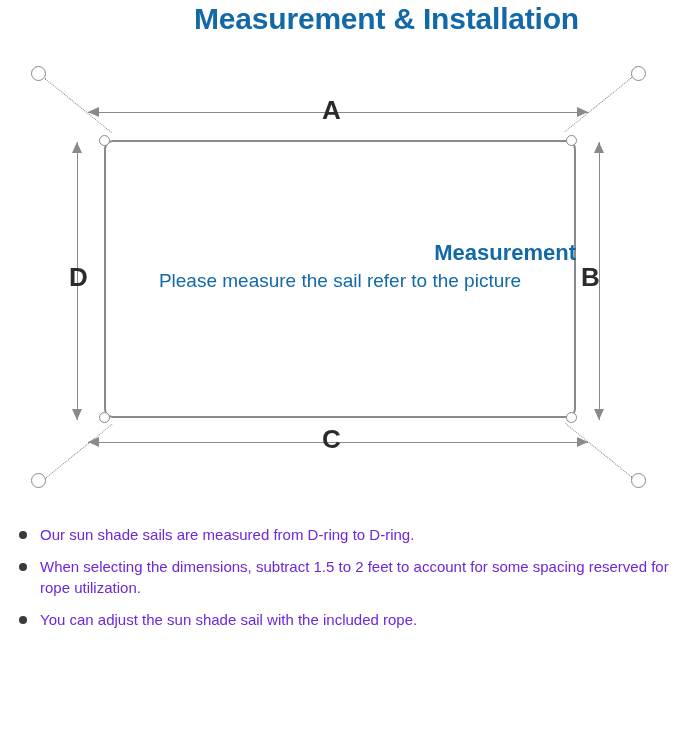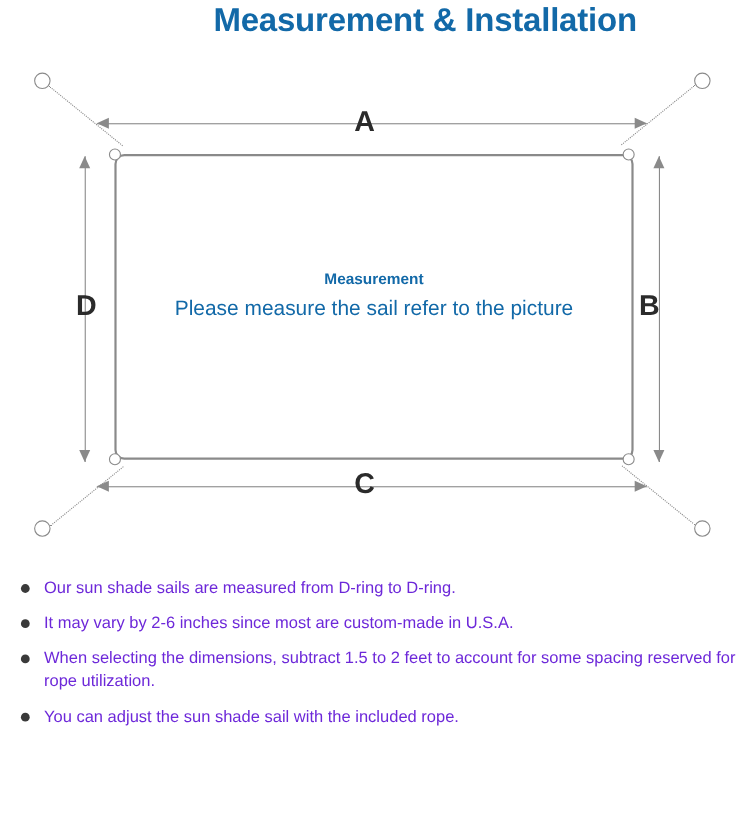--- a/index.html
+++ b/index.html
@@ -53,23 +53,24 @@
   }
   .sail-label {
     position: absolute;
     left: 104px;
     top: 190px;
     width: 472px;
     text-align: center;
     color: #1269a8;
   }
   .sail-label .m-title {
-    font-size: 14px;
+    font-size: 22px;
     font-weight: bold;
     line-height: 30px;
+    text-align: right;
   }
   .sail-label .m-sub {
     font-size: 19px;
     line-height: 26px;
   }
   
   .dring {
     position: absolute;
     width: 11px;
     height: 11px;
@@ -234,24 +235,20 @@
 
   </div>
 
   <div class="notes">
     <div class="note">
       <span class="bullet"></span>
       <span>Our sun shade sails are measured from D-ring to D-ring.</span>
     </div>
     <div class="note">
       <span class="bullet"></span>
-      <span>It may vary by 2-6 inches since most are custom-made in U.S.A.</span>
-    </div>
-    <div class="note">
-      <span class="bullet"></span>
       <span>When selecting the dimensions, subtract 1.5 to 2 feet to account for some spacing reserved for rope utilization.</span>
     </div>
     <div class="note">
       <span class="bullet"></span>
       <span>You can adjust the sun shade sail with the included rope.</span>
     </div>
   </div>
 
 </div>
 

